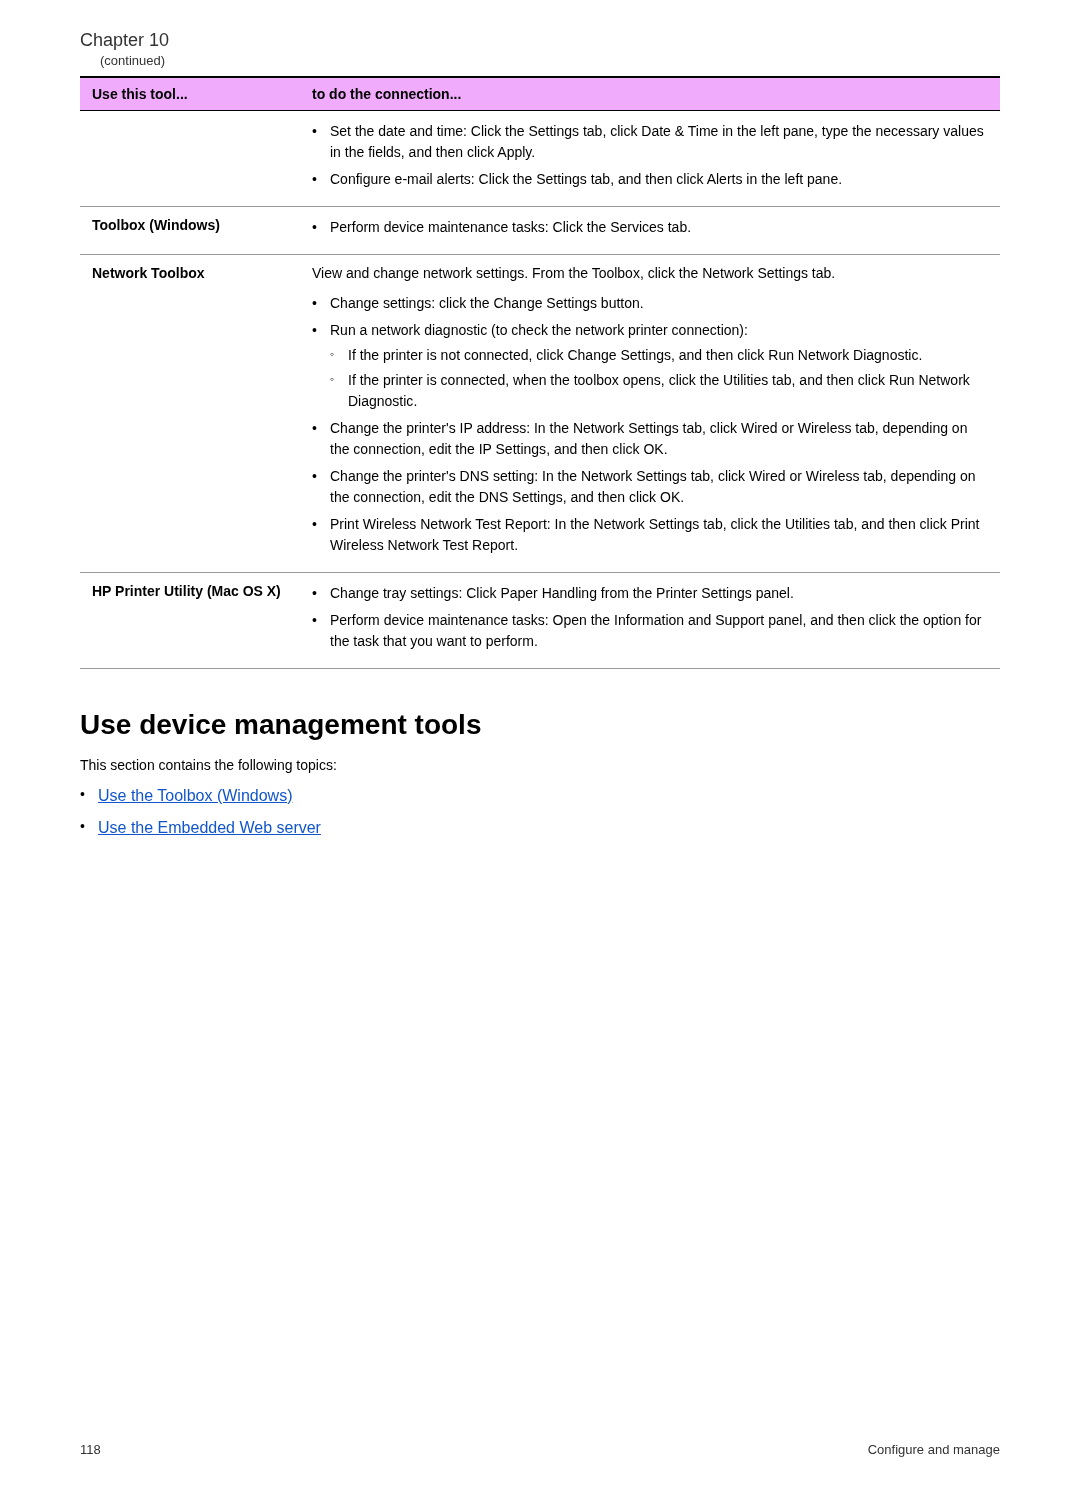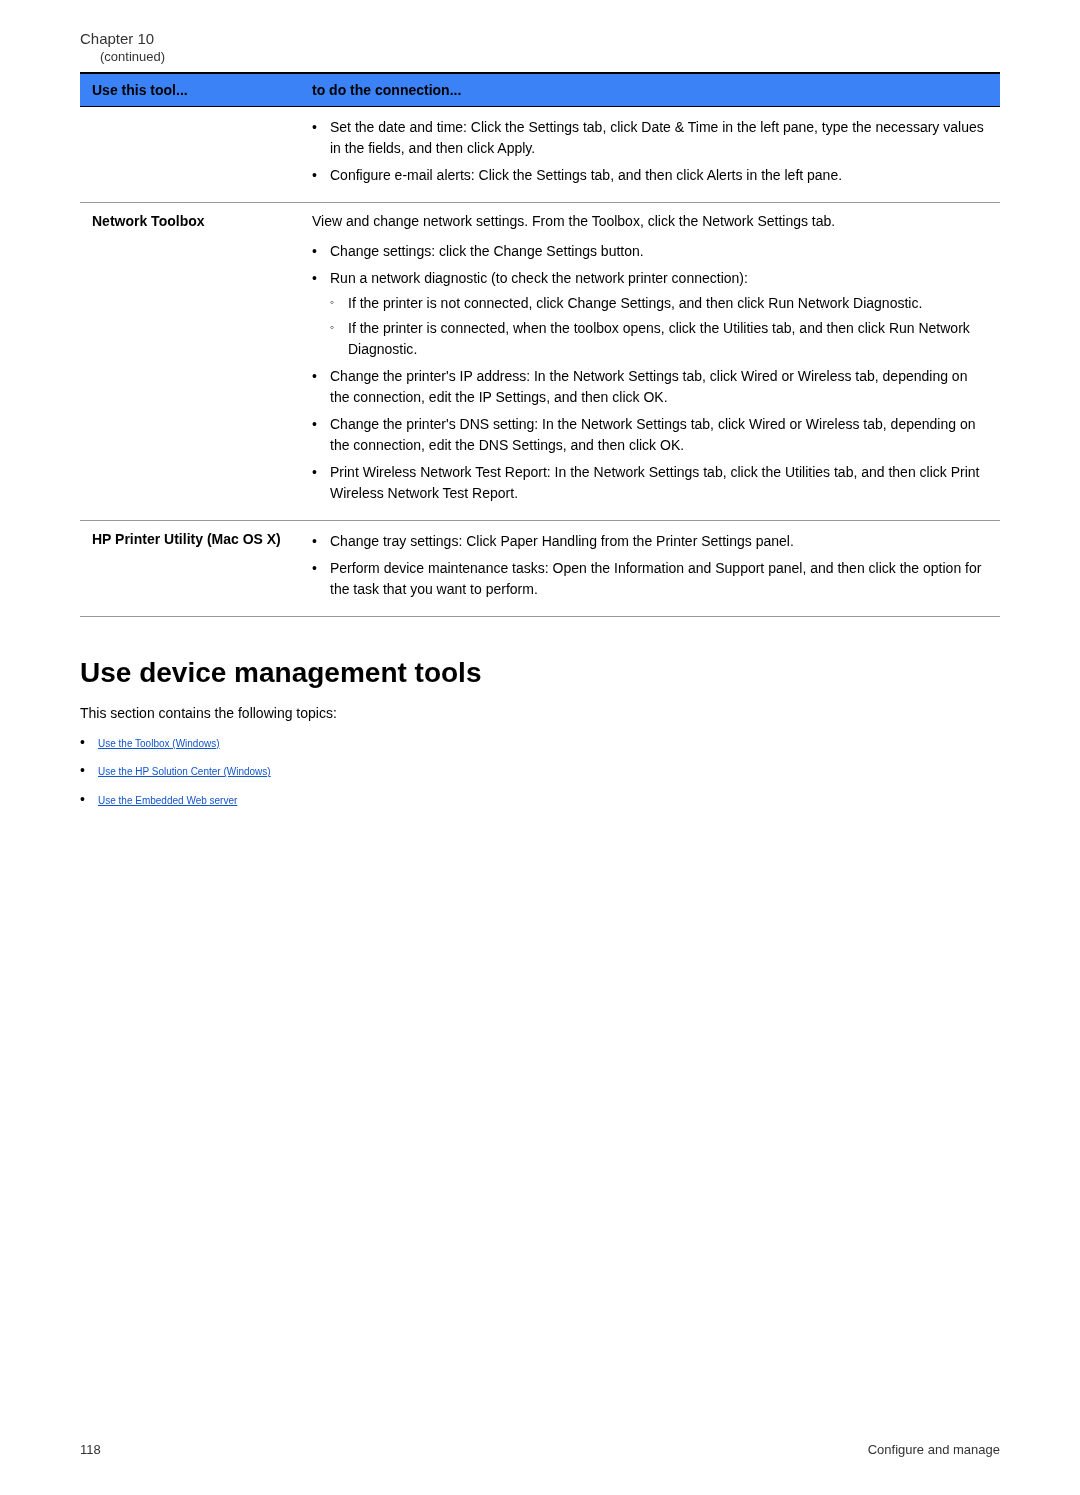--- a/index.html
+++ b/index.html
@@ -7,21 +7,21 @@
       font-family: Arial, Helvetica, sans-serif;
       font-size: 14px;
       color: #000;
       background: #fff;
       width: 1080px;
       min-height: 1495px;
       padding: 30px 80px 40px 80px;
     }
 
     .chapter-label {
-      font-size: 15px;
+      font-size: 18px;
       color: #333;
       margin-bottom: 2px;
     }
     .continued-label {
       font-size: 13px;
       color: #333;
       margin-bottom: 8px;
       margin-left: 20px;
     }
 
@@ -31,21 +31,21 @@
       border-collapse: collapse;
       margin-bottom: 40px;
     }
     .main-table th {
       border-top: 2px solid #000;
       border-bottom: 1px solid #000;
       padding: 8px 12px;
       text-align: left;
       font-weight: bold;
       font-size: 14px;
-      background: #3b82f6;
+      background: #f0abfc;
     }
     .main-table td {
       border-bottom: 1px solid #999;
       padding: 10px 12px;
       vertical-align: top;
       font-size: 14px;
     }
     .main-table td:first-child {
       width: 220px;
       font-weight: bold;
@@ -121,21 +121,21 @@
     }
     .link-list li::before {
       content: "•";
       position: absolute;
       left: 0;
       top: 0;
     }
     .link-list li a {
       color: #1155CC;
       text-decoration: underline;
-      font-size: 10px;
+      font-size: 16px;
     }
 
     
     .page-footer {
       position: absolute;
       bottom: 38px;
       left: 80px;
       right: 80px;
       display: flex;
       justify-content: space-between;
@@ -161,20 +161,28 @@
     <tr>
       <td></td>
       <td>
         <ul class="bullet-list">
           <li><b>Set the date and time:</b> Click the <b>Settings</b> tab, click <b>Date &amp; Time</b> in the left pane, type the necessary values in the fields, and then click <b>Apply</b>.</li>
           <li><b>Configure e-mail alerts</b>: Click the <b>Settings</b> tab, and then click <b>Alerts</b> in the left pane.</li>
         </ul>
       </td>
     </tr>
 
+    <tr>
+      <td>Toolbox (Windows)</td>
+      <td>
+        <ul class="bullet-list">
+          <li><b>Perform device maintenance tasks:</b> Click the <b>Services</b> tab.</li>
+        </ul>
+      </td>
+    </tr>
 
     <tr>
       <td>Network Toolbox</td>
       <td>
         <p style="margin-bottom:12px;">View and change network settings. From the Toolbox, click the <b>Network Settings</b> tab.</p>
         <ul class="bullet-list">
           <li><b>Change settings</b>: click the <b>Change Settings</b> button.</li>
           <li>
             <b>Run a network diagnostic</b> (to check the network printer connection):
             <ul class="sub-bullet-list">
@@ -199,20 +207,19 @@
       </td>
     </tr>
   </tbody>
 </table>
 
 <h2 class="section-heading">Use device management tools</h2>
 <p class="section-intro">This section contains the following topics:</p>
 
 <ul class="link-list">
   <li><a href="#">Use the Toolbox (Windows)</a></li>
-  <li><a href="#">Use the HP Solution Center (Windows)</a></li>
   <li><a href="#">Use the Embedded Web server</a></li>
 </ul>
 
 <div class="page-footer">
   <span>118</span>
   <span>Configure and manage</span>
 </div>
 
 </body></html>

